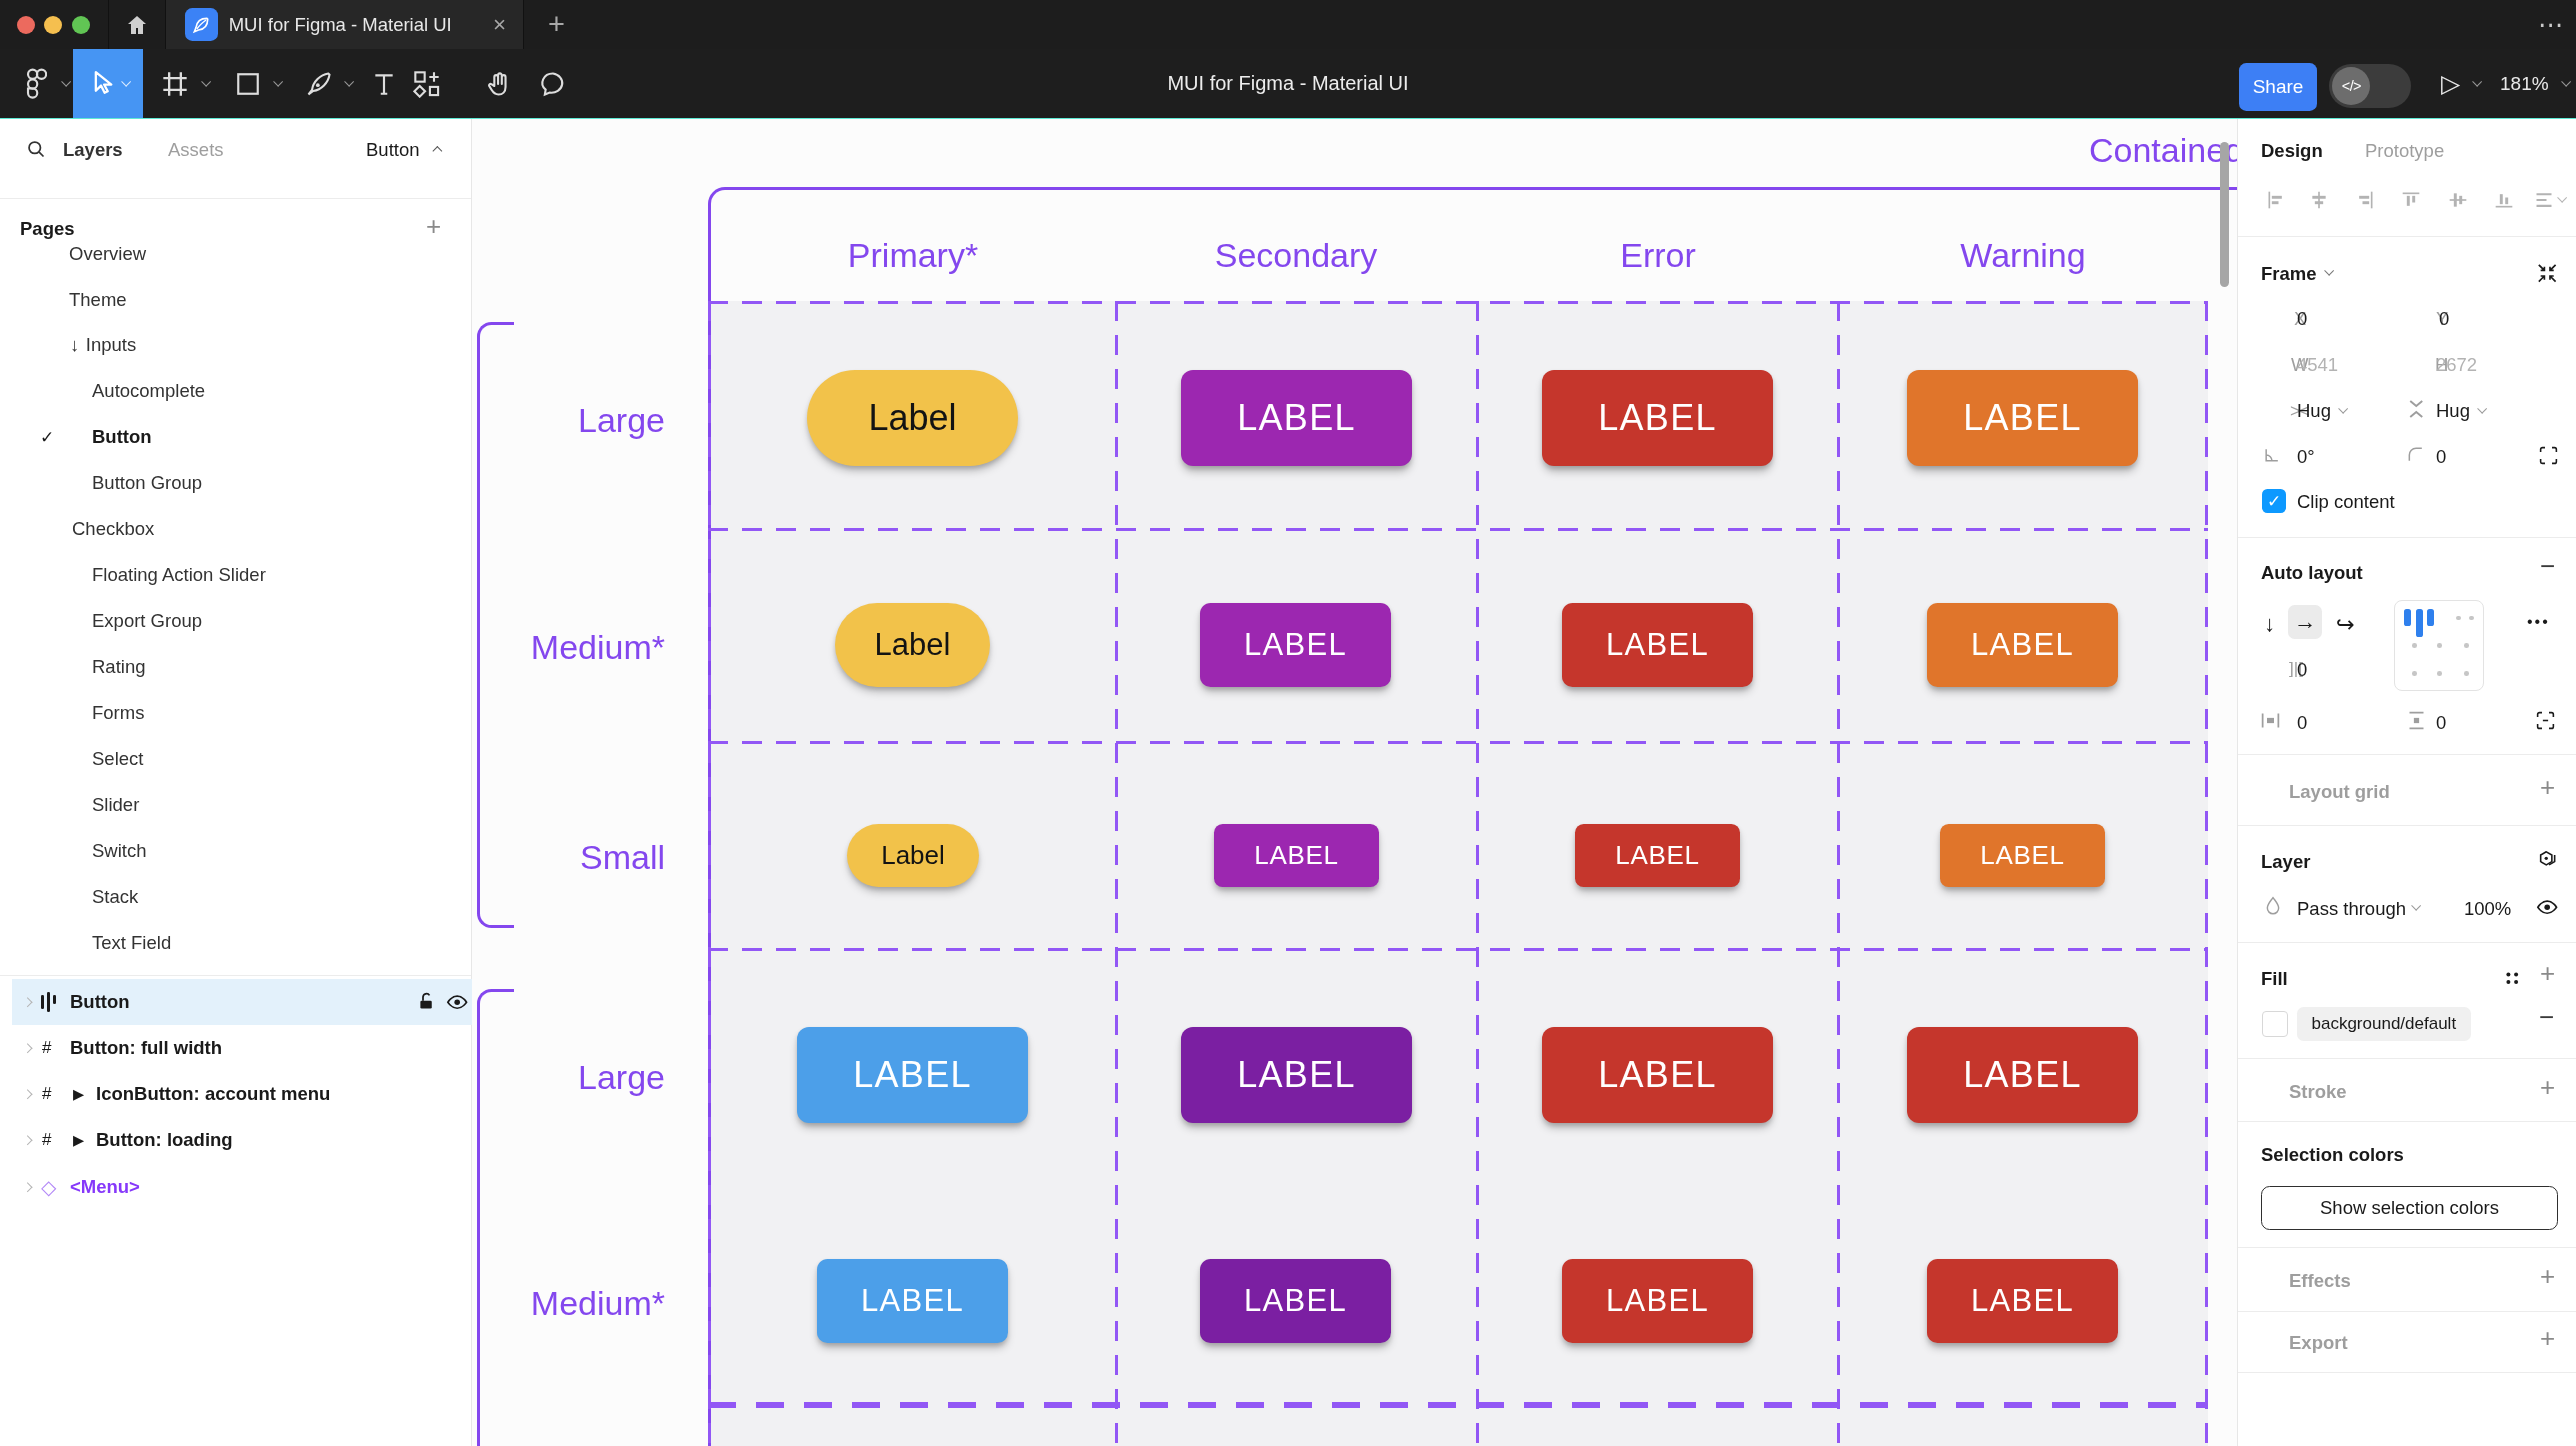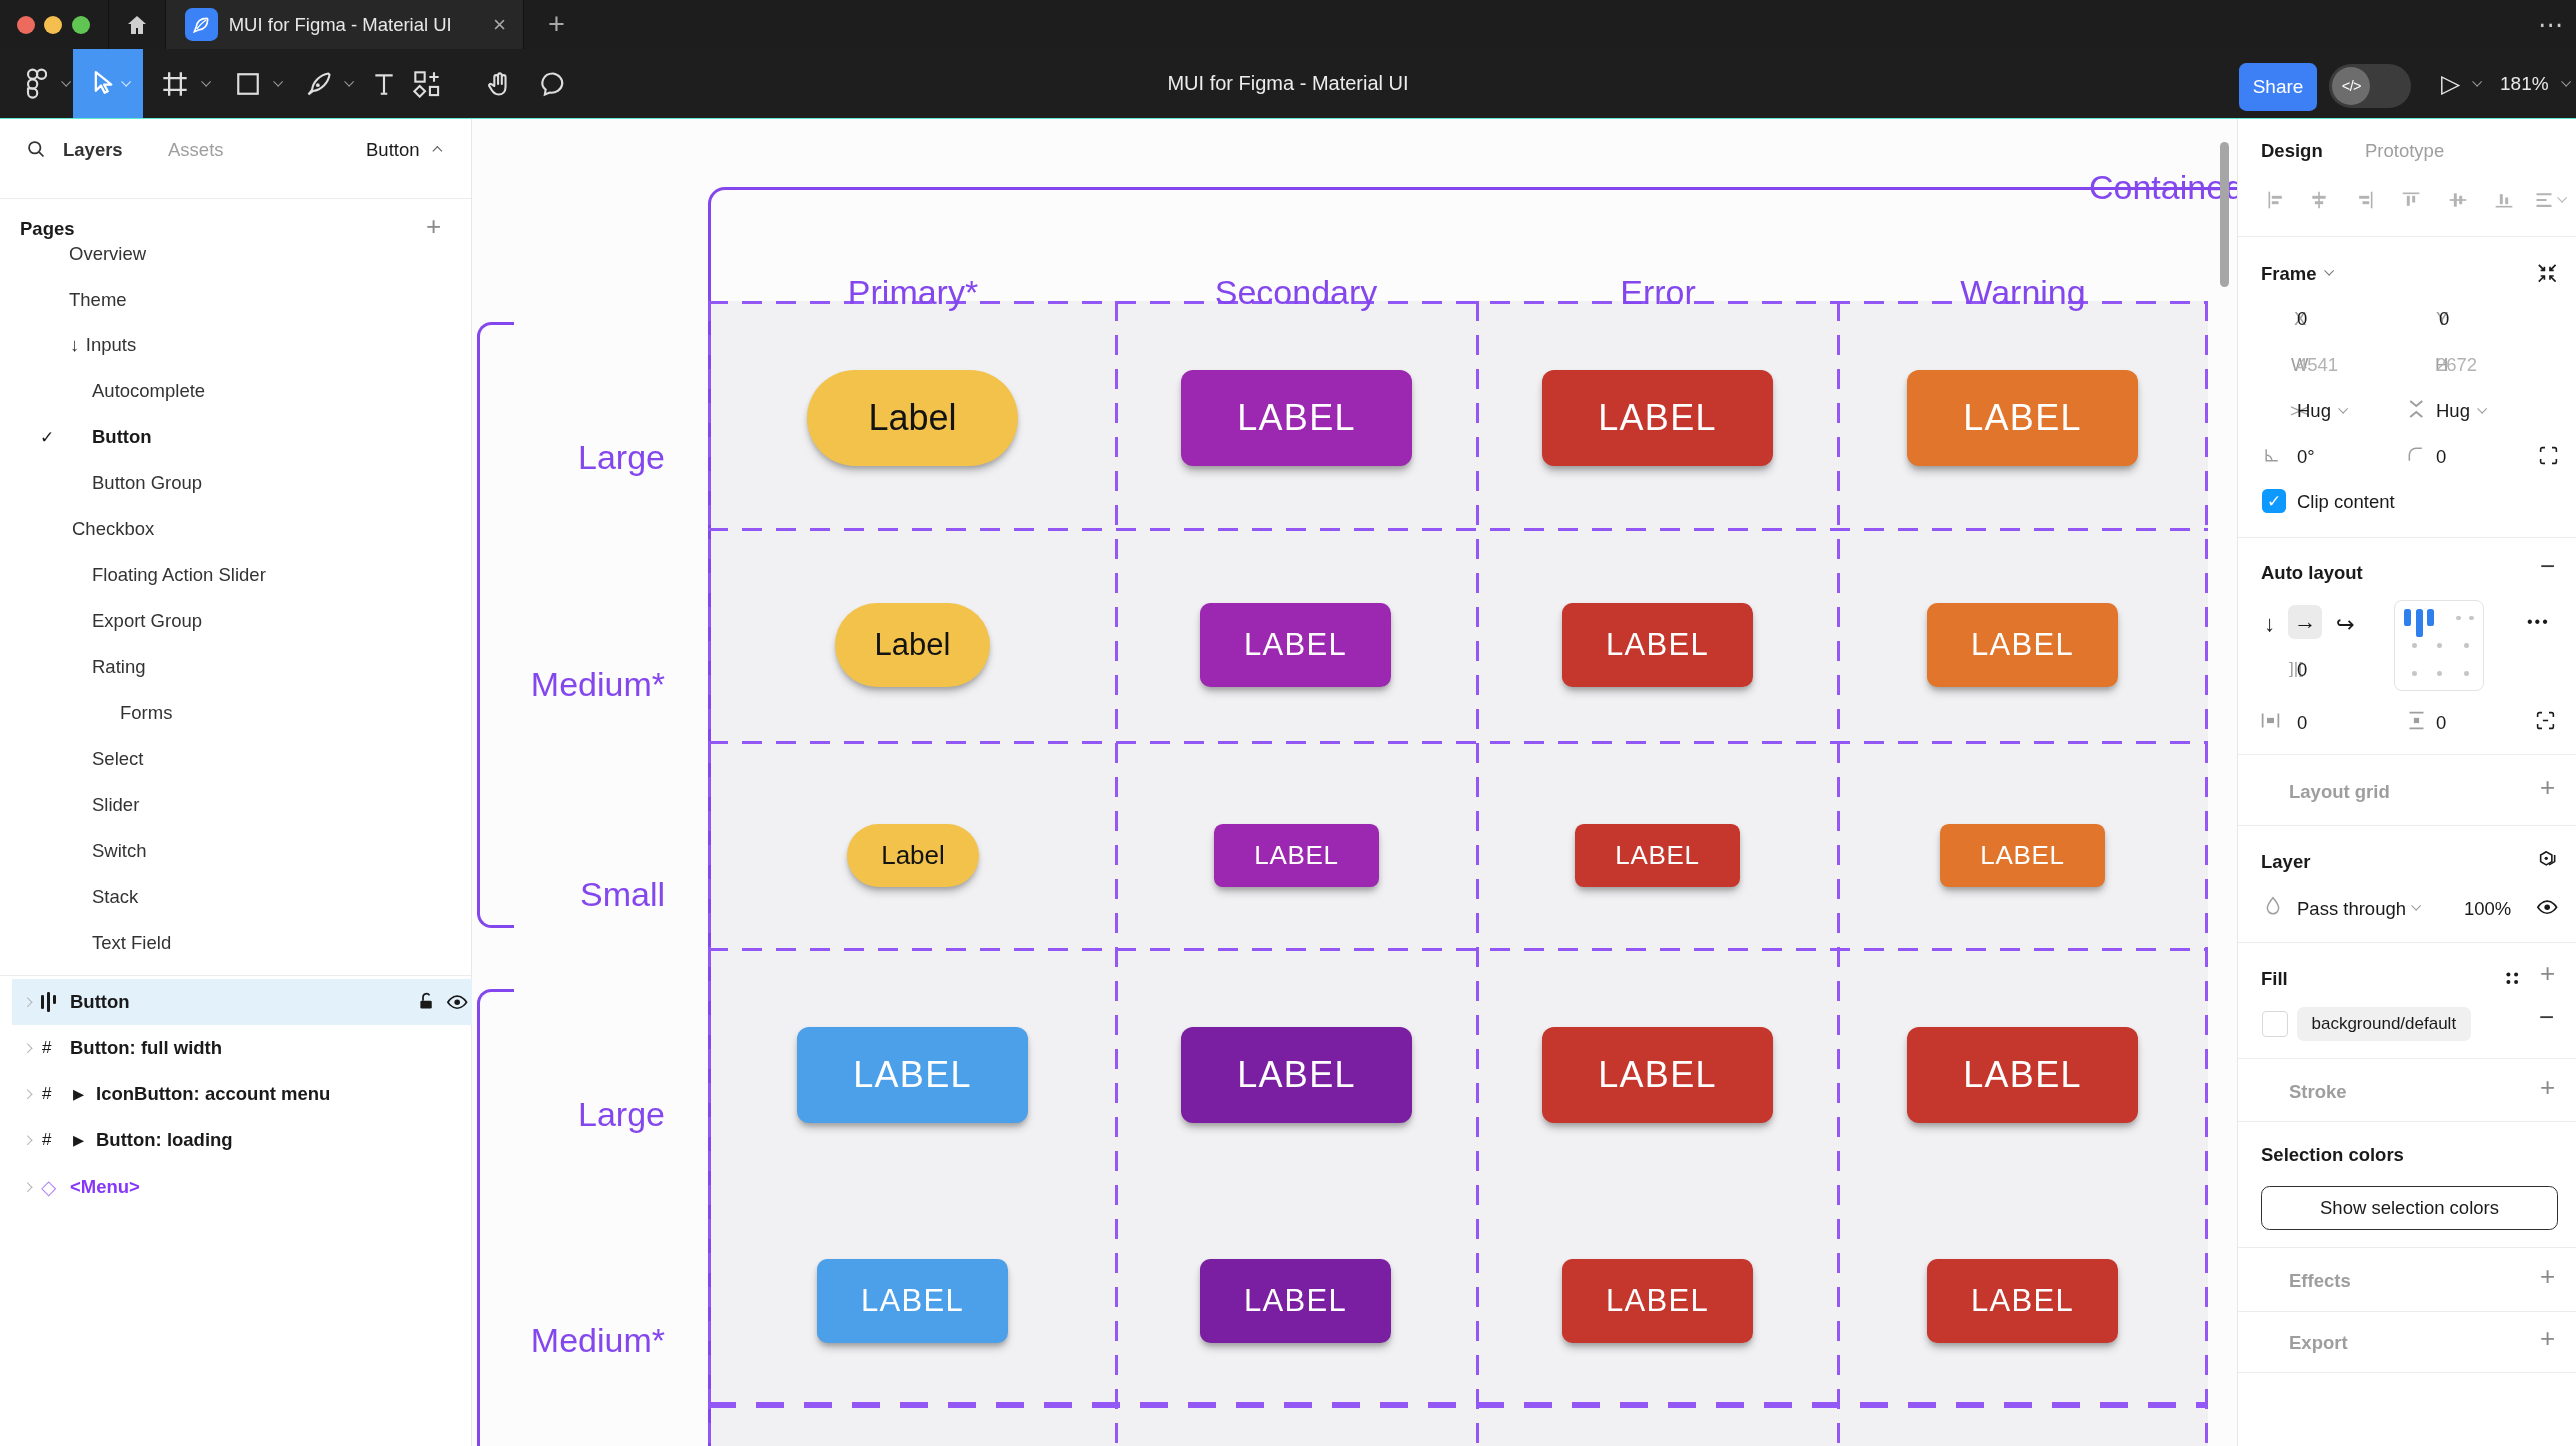--- a/index.html
+++ b/index.html
@@ -42,21 +42,21 @@
   .sm-chev-r { position:absolute; left:12px; width:6.6px; height:6.6px; border-right:1.6px solid #b5b5b5; border-bottom:1.6px solid #b5b5b5; transform:rotate(-45deg); }
   .albars { position:absolute; left:29px; top:13px; width:20px; height:20px; }
   .albars i { position:absolute; background:#1a1a1a; width:3.3px; border-radius:1.3px; }
 
   
   #canvas { position:absolute; left:472px; top:119px; width:1765px; height:1328px; background:#fcfcfc; overflow:hidden; }
   :root { --pur:#8447ee; --dash:#9257f5; }
   .dashH { position:absolute; height:3.3px; background:repeating-linear-gradient(90deg,var(--dash) 0 20px,transparent 20px 34px); }
   .dashH.thick { height:6px; background:repeating-linear-gradient(90deg,var(--dash) 0 28px,transparent 28px 48px); }
   .dashV { position:absolute; width:3.3px; background:repeating-linear-gradient(180deg,var(--dash) 0 20px,transparent 20px 34px); }
-  .ctext { position:absolute; color:var(--pur); font-size:34px; font-weight:500; white-space:nowrap;margin-top:37px; }
+  .ctext { position:absolute; color:var(--pur); font-size:34px; font-weight:500; white-space:nowrap; }
   .colhead { transform:translateX(-50%); }
   .rowlab { width:193px; text-align:right; }
   .bracket { position:absolute; border:3.3px solid var(--pur); border-right:none; }
   .mbtn { position:absolute; display:flex; align-items:center; justify-content:center; color:#fff; font-weight:500;
     box-shadow:0 6.6px 9.2px -2.6px rgba(0,0,0,.28), 0 2.6px 4px rgba(0,0,0,.12); }
   .bL { height:96px; border-radius:12px; font-size:36px; letter-spacing:1.3px; }
   .bM { height:84px; border-radius:10.6px; font-size:31px; letter-spacing:1.3px; }
   .bS { height:63px; border-radius:8.6px; font-size:26px; letter-spacing:0.7px; }
   .pill { border-radius:659px; color:#131313 !important; letter-spacing:0 !important; }
   #vscroll { position:absolute; width:9.2px; border-radius:4.6px; background:#a6a6a6; }
@@ -229,21 +229,21 @@
     <div class="srow" style="top:433px">
         <span class="pg-label" style="margin-left:80px">Floating Action Slider</span>
       </div>
     <div class="srow" style="top:479px">
         <span class="pg-label" style="margin-left:80px">Export Group</span>
       </div>
     <div class="srow" style="top:525px">
         <span class="pg-label" style="margin-left:80px">Rating</span>
       </div>
     <div class="srow" style="top:571px">
-        <span class="pg-label" style="margin-left:108px">Forms</span>
+        <span class="pg-label" style="margin-left:80px">Forms</span>
       </div>
     <div class="srow" style="top:617px">
         <span class="pg-label" style="margin-left:80px">Select</span>
       </div>
     <div class="srow" style="top:663px">
         <span class="pg-label" style="margin-left:80px">Slider</span>
       </div>
     <div class="srow" style="top:709px">
         <span class="pg-label" style="margin-left:80px">Switch</span>
       </div>

